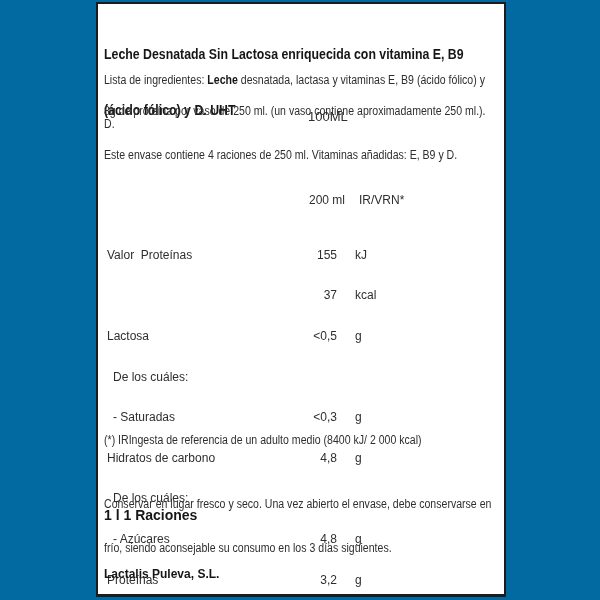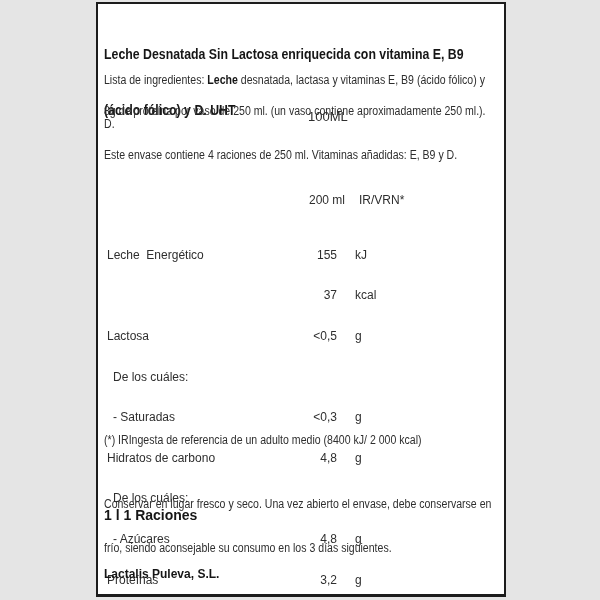--- a/index.html
+++ b/index.html
@@ -1,21 +1,21 @@
 <!DOCTYPE html>
 <html><head>
 <meta charset="utf-8">
 <style>
   html, body { margin:0; padding:0; }
   body {
     width:600px; height:600px; background:#ffffff;
     font-family:"Liberation Sans","DejaVu Sans",sans-serif;
     color:#2e2e2e;
   }
-  .canvas { position:relative; width:600px; height:600px; background:#e5e5e5; overflow:hidden; }
+  .canvas { position:relative; width:600px; height:600px; background:#0369a1; overflow:hidden; }
   .label-box {
     position:absolute; left:96px; top:2px; width:410px; height:595px;
     box-sizing:border-box; background:#fff;
     border:2px solid #1c1c1c; border-bottom-width:3px;
   }
   .blk { position:absolute; left:6px; white-space:pre; }
   .squish85 { transform:scaleX(.85); transform-origin:0 0; }
   .squish88 { transform:scaleX(.88); transform-origin:0 0; }
 
   .title { top:4px; font-size:14.5px; line-height:18.5px; font-weight:bold; color:#161616; }
@@ -63,21 +63,21 @@
 
     <div class="blk volume">100ML</div>
 
     <div class="blk ntable">
       <div class="t-header">
         <span class="col-amount">200 ml</span>
         <span class="col-ir">IR/VRN*</span>
       </div>
 
       <div class="t-row">
-        <span class="t-lbl">Leche  Energético</span><span class="t-num">155</span><span class="t-unit">kJ</span><span class="t-ir"></span>
+        <span class="t-lbl">Valor  Proteínas</span><span class="t-num">155</span><span class="t-unit">kJ</span><span class="t-ir"></span>
       </div>
       <div class="t-row">
         <span class="t-lbl"></span><span class="t-num">37</span><span class="t-unit">kcal</span><span class="t-ir"></span>
       </div>
       <div class="t-row">
         <span class="t-lbl">Lactosa</span><span class="t-num">&lt;0,5</span><span class="t-unit">g</span><span class="t-ir"></span>
       </div>
       <div class="t-row">
         <span class="t-lbl ind">De los cuáles:</span><span class="t-num"></span><span class="t-unit"></span><span class="t-ir"></span>
       </div>

